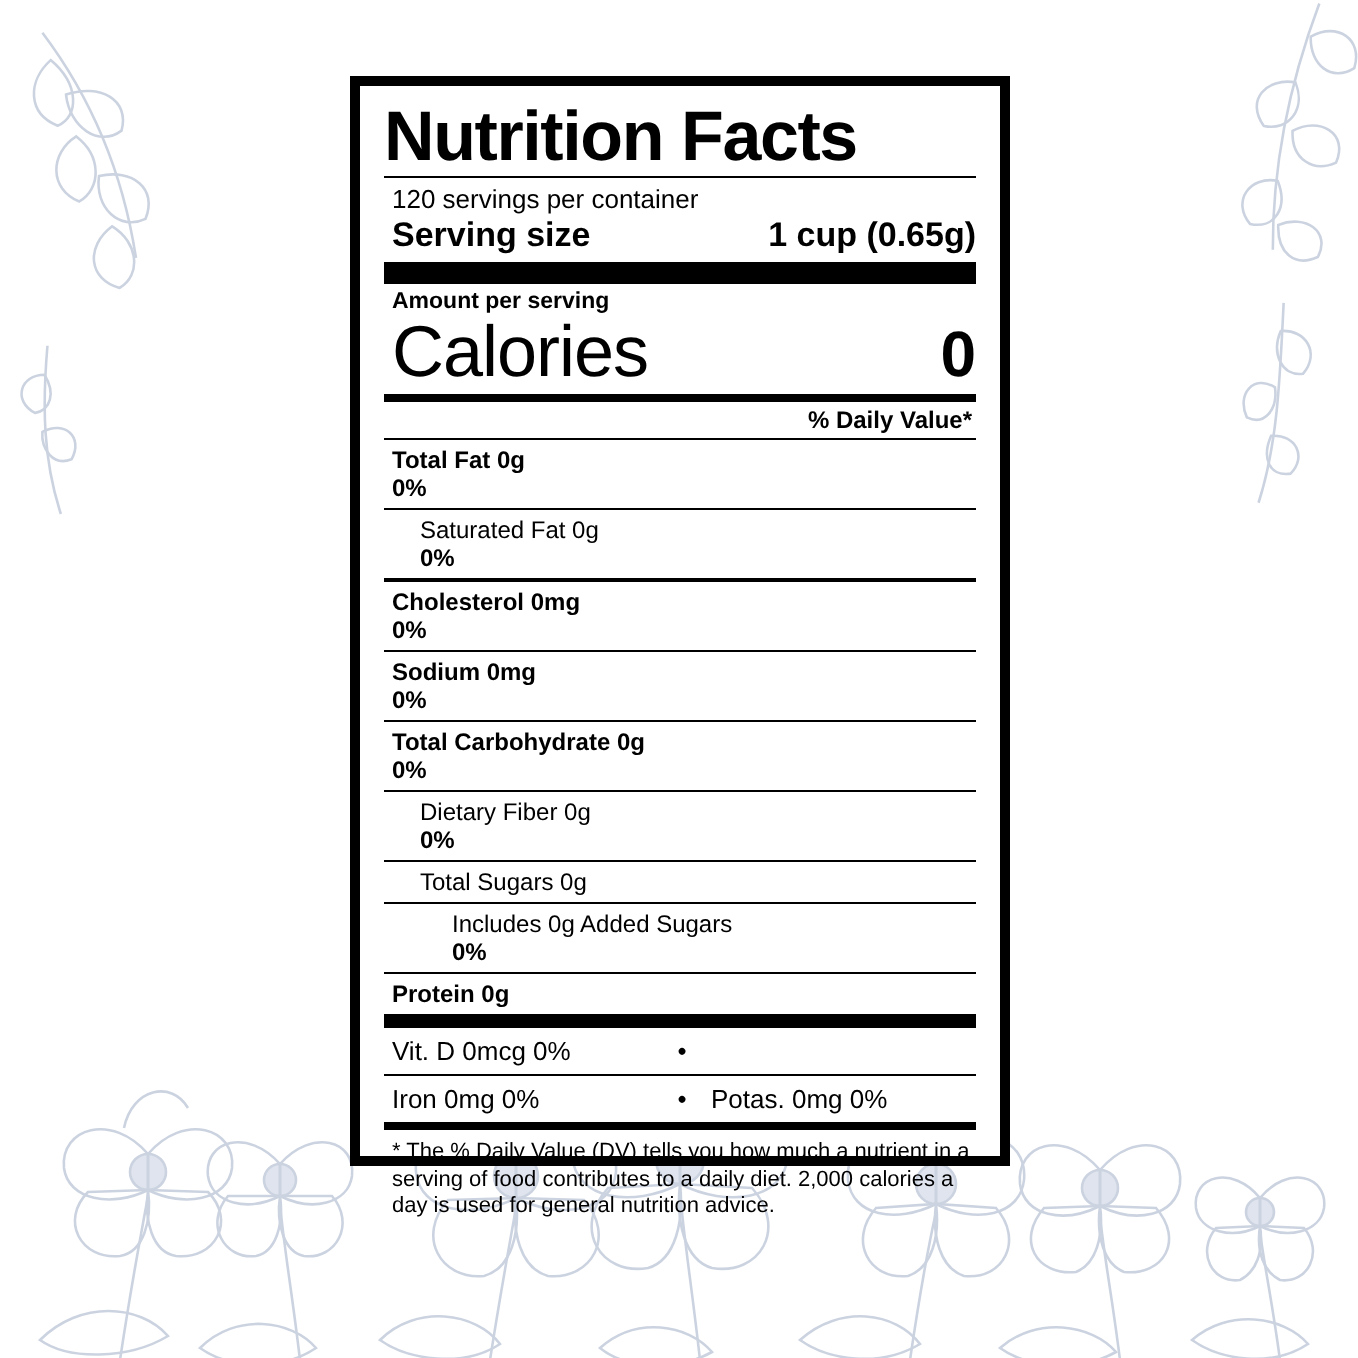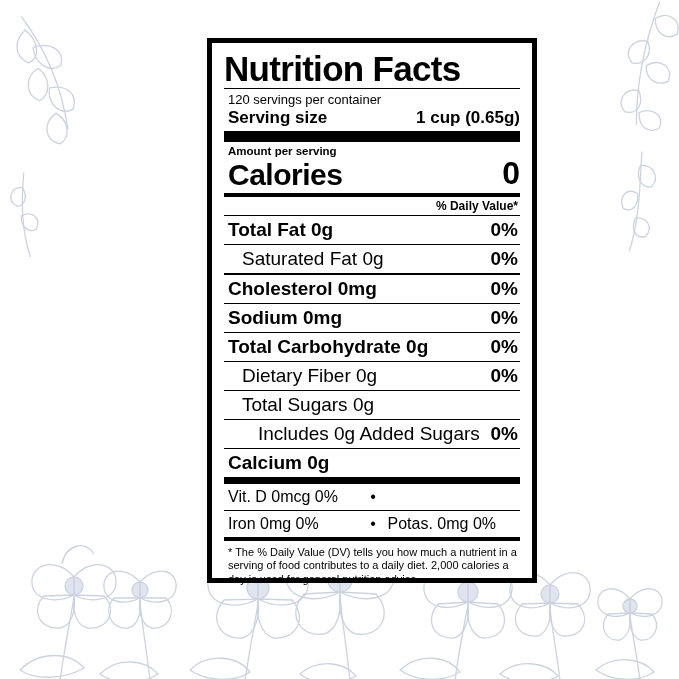--- a/index.html
+++ b/index.html
@@ -32,21 +32,20 @@
     top: 38px;
     width: 330px;
     height: 545px;
     z-index: 2;
     background: #ffffff;
     border: 5px solid #000000;
     box-sizing: border-box;
     padding: 6px 12px 8px 12px;
     font-family: "Liberation Sans", sans-serif;
     color: #000000;
-    margin-left: 32px;
   }
 
   .nf-title {
     font-size: 35px;
     font-weight: bold;
     letter-spacing: -0.7px;
     line-height: 1.0;
     margin: 2px 0 2px 0;
     white-space: nowrap;
   }
@@ -75,56 +74,57 @@
     font-weight: bold;
     padding: 3px 0 0 4px;
   }
   .calories-row {
     display: flex;
     justify-content: space-between;
     align-items: flex-end;
     padding: 0 0 2px 4px;
   }
   .calories-label {
-    font-size: 30px;
-    font-weight: bold;
+    font-size: 36px;
+    font-weight: normal;
     line-height: 1.05;
     letter-spacing: -0.5px;
   }
   .calories-value {
     font-size: 32px;
     font-weight: bold;
     line-height: 1.05;
   }
 
   .dv-header {
     text-align: right;
     font-size: 12px;
     font-weight: bold;
     padding: 2px 2px 2px 0;
   }
 
   .nut-row {
     display: flex;
     justify-content: space-between;
-    align-items: center;
-    font-size: 19px;
+    align-items: flex-start;
+    font-size: 12px;
     padding: 3px 2px 3px 4px;
+    flex-direction: column;
   }
   .nut-row .name { white-space: nowrap; }
   .nut-row .pct  { font-weight: bold; white-space: nowrap; }
   .b  { font-weight: bold; }
   .indent1 { padding-left: 18px; }
   .indent2 { padding-left: 34px; }
   .ital { font-style: italic; }
 
   .vit-row {
     display: flex;
     align-items: flex-start;
-    font-size: 16px;
+    font-size: 13px;
     padding: 4px 2px 4px 4px;
   }
   .vit-row .cell { white-space: nowrap; }
   .vit-row .cell.left  { flex: 0 0 45%; }
   .vit-row .dot  { flex: 0 0 10%; text-align: center; }
   .vit-row .cell.right { flex: 1; text-align: left; }
 
   .footnote {
     font-size: 11px;
     line-height: 1.25;
@@ -317,21 +317,21 @@
   </div>
   <div class="rule-thin"></div>
 
   <div class="nut-row indent2">
     <span class="name">Includes 0g Added Sugars</span>
     <span class="pct">0%</span>
   </div>
   <div class="rule-thin"></div>
 
   <div class="nut-row">
-    <span class="name b">Calcium 0g</span>
+    <span class="name b">Protein 0g</span>
     <span class="pct"></span>
   </div>
 
   <div class="rule-black7"></div>
 
   <div class="vit-row">
     <span class="cell left">Vit. D 0mcg 0%</span>
     <span class="dot">•</span>
   </div>
   <div class="rule-thin"></div>

